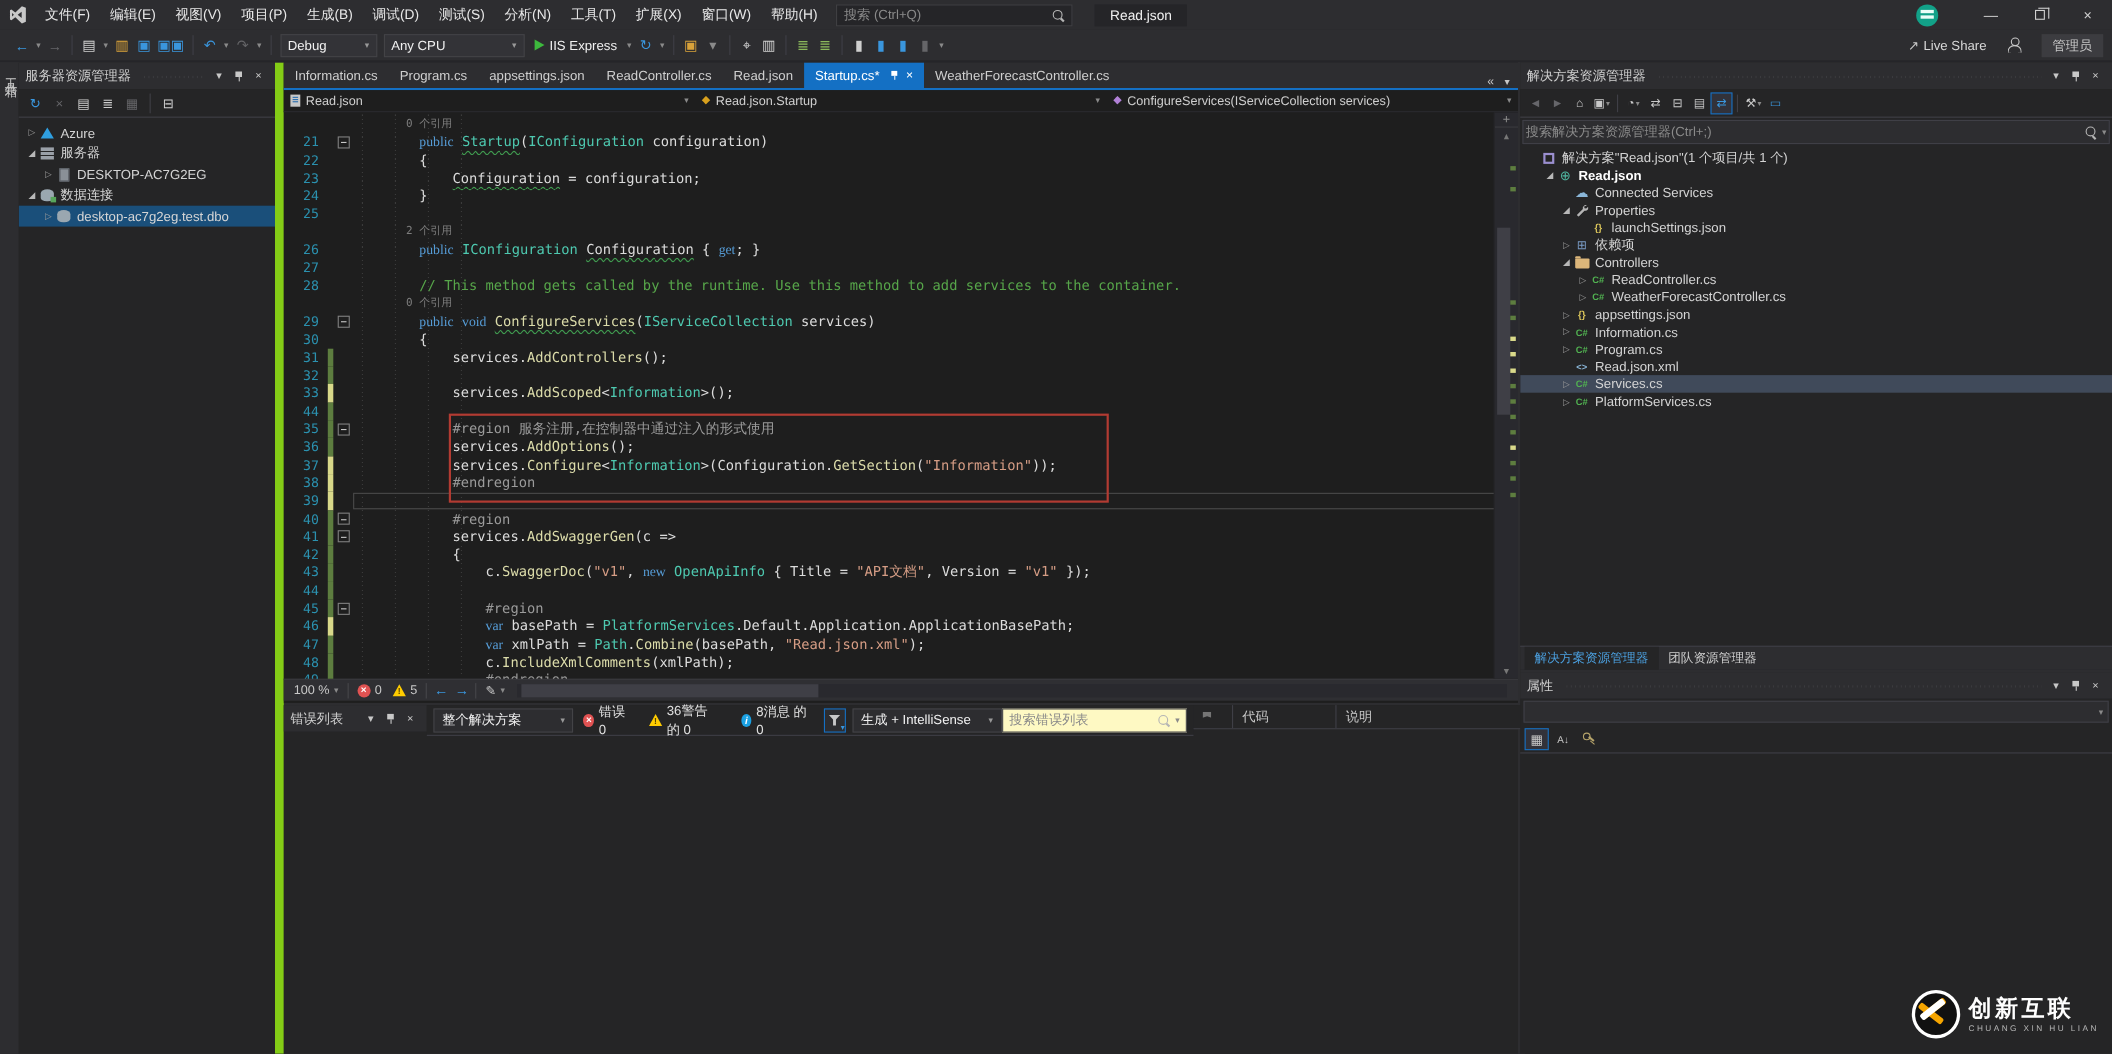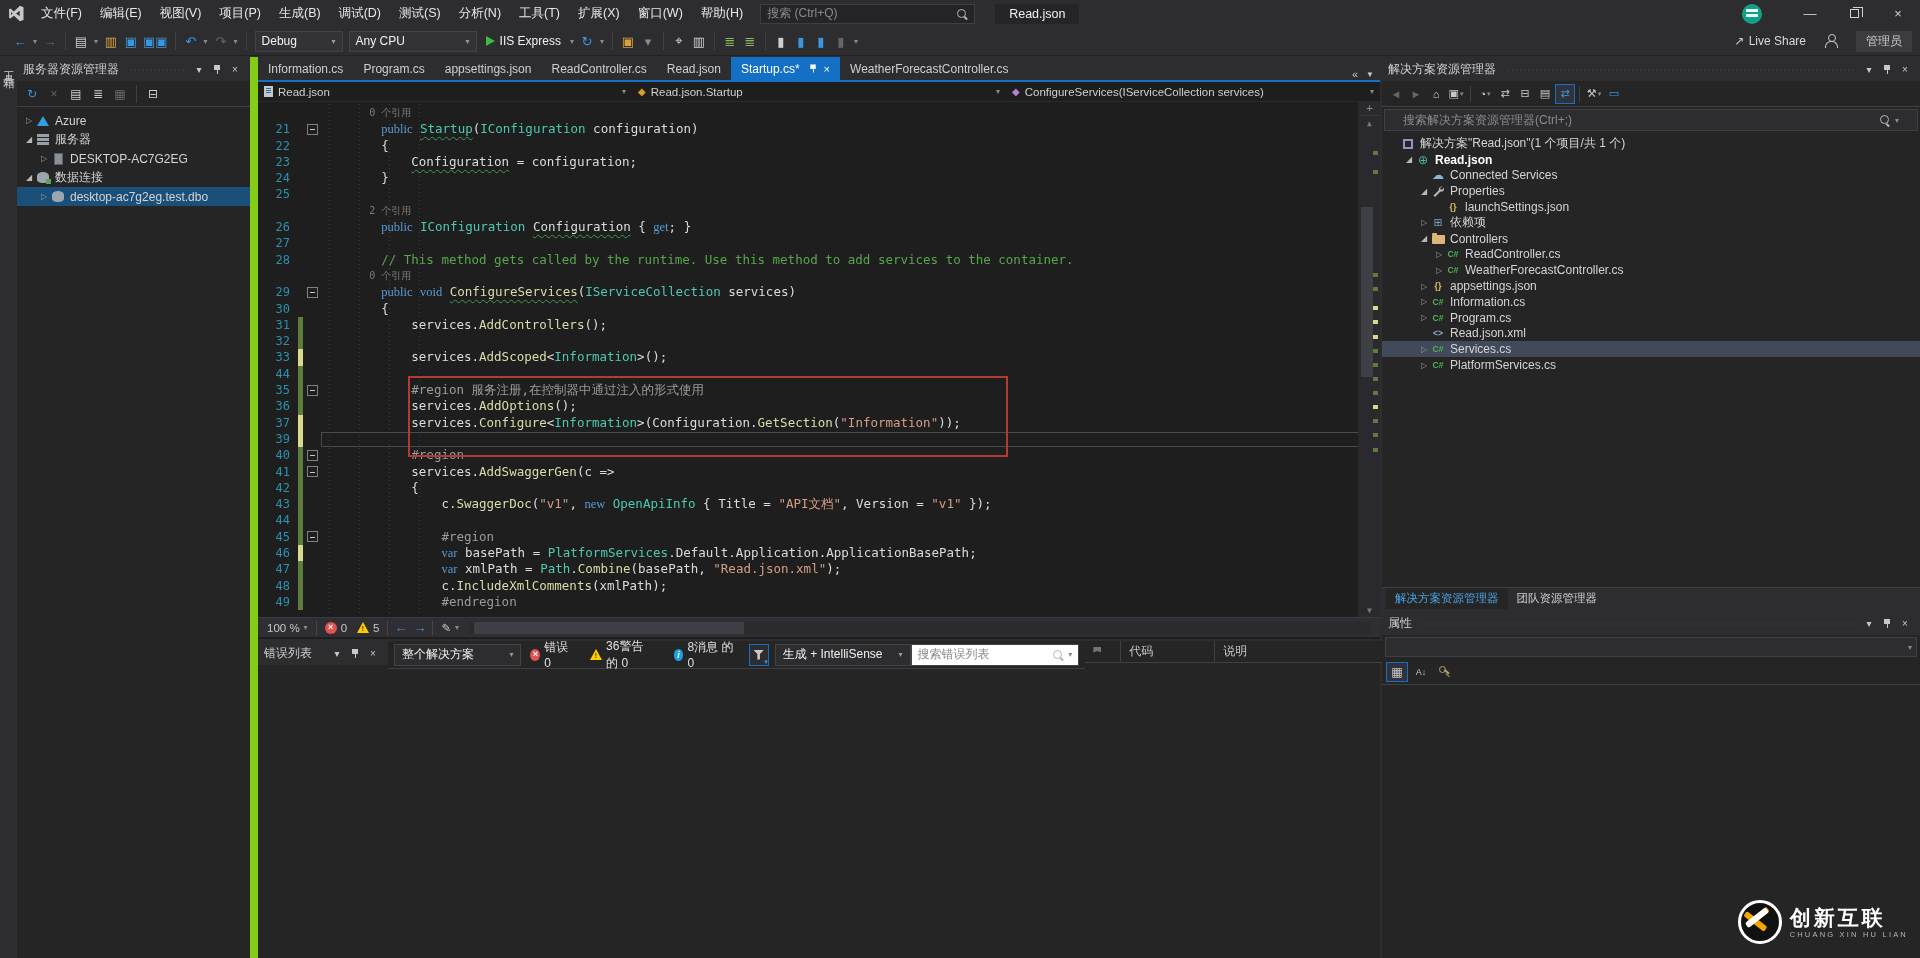--- a/index.html
+++ b/index.html
@@ -167,42 +167,42 @@
 
   
   .errorlist { flex:1; margin-top:2px; background:#252526; display:flex; flex-direction:row; }
   .el-toolbar { height:28px; display:flex; align-items:center; background:#252526; padding:0 6px; border-bottom:1px solid #3f3f46; }
   .el-combo { height:22px; background:#2d2d30; border:1px solid #434346; display:flex; align-items:center; padding:0 7px; color:#f1f1f1; }
   .el-combo .dda { color:#999; font-size:8px; margin-left:10px; }
   .el-item { display:flex; align-items:center; padding:0 9px; color:#e0e0e0; }
   .funnel-btn { width:24px; height:22px; border:1px solid #1470c4; background:#2d2d30; display:flex; align-items:center; justify-content:center; margin:0 6px; position:relative; }
   .funnel { width:11px; height:10px; background:#c8c8c8; clip-path:polygon(0 0,100% 0,62% 45%,62% 100%,38% 100%,38% 45%); }
   .funnel-btn::after { content:"▾"; position:absolute; right:0px; bottom:-1px; font-size:7px; color:#3a96dd; }
-  .el-search { margin-left:auto; width:200px; height:22px; background:#ffffff; border:1px solid #434346; display:flex; align-items:center; padding:0 6px; color:#8a8a8a; }
+  .el-search { margin-left:auto; width:200px; height:22px; background:#fef9c3; border:1px solid #434346; display:flex; align-items:center; padding:0 6px; color:#8a8a8a; }
   .el-search .txt { flex:1; }
   .mag { width:12px; height:12px; position:relative; flex:none; }
   .mag::before { content:""; position:absolute; left:1px; top:1px; width:7px; height:7px; border:1.5px solid #b5b5b5; border-radius:50%; }
   .mag::after { content:""; position:absolute; left:8.5px; top:8.5px; width:4px; height:1.5px; background:#b5b5b5; transform:rotate(45deg); transform-origin:0 0; }
   .el-search .dda { color:#8a8a8a; font-size:8px; margin-left:4px; }
   .el-headers { height:22px; display:flex; align-items:center; background:#252526; border-bottom:1px solid #3f3f46; color:#c8c8c8; }
   .el-h { height:100%; display:flex; align-items:center; padding:0 8px; border-right:1px solid #3f3f46; white-space:nowrap; }
   .el-body { flex:1; background:#252526; }
   .sev-flag { width:8px; height:9px; background:#8a8a8a; clip-path:polygon(0 0,100% 0,100% 60%,50% 45%,0 60%); opacity:.8; }
 
   
   .rightpanel { margin-left:2px; flex:1; background:#252526; display:flex; flex-direction:column; }
   .sol { height:530px; display:flex; flex-direction:column; }
   .sol-toolbar { height:26px; display:flex; align-items:center; background:#252526; padding:0 4px; border-bottom:1px solid #3f3f46; }
   .sol-toolbar .ic { min-width:20px; height:20px; display:flex; align-items:center; justify-content:center; color:#c8c8c8; font-size:11px; }
   .sol-toolbar .ic.dis { color:#66666a; }
   .sol-toolbar .ic.blue { color:#3a96dd; }
   .sol-toolbar .ic.active { border:1px solid #1470c4; background:#32323a; }
   .sol-toolbar .sep { width:1px; height:16px; background:#3f3f46; margin:0 4px; }
   .sol-toolbar .dda { font-size:7px; color:#8a8a8a; margin-left:1px; }
-  .sol-search { height:22px; margin:2px 2px; background:#2d2d30; border:1px solid #3f3f46; display:flex; align-items:center; padding:0 18px; color:#8a8a8a; }
+  .sol-search { height:22px; margin:2px 2px; background:#2d2d30; border:1px solid #3f3f46; display:flex; align-items:center; padding:0 2px; color:#8a8a8a; }
   .sol-search .txt { flex:1; white-space:nowrap; overflow:hidden; }
   .sol-tree { flex:1; padding-top:3px; overflow:hidden; }
   .sol-tree .trow { height:15.8px; font-size:12px; }
 
   .bottomtabs { height:22px; background:#2d2d30; display:flex; align-items:flex-end; padding-left:4px; border-top:1px solid #3f3f46; }
   .btab { height:21px; display:flex; align-items:center; padding:0 9px; font-size:11.5px; color:#cfcfcf; }
   .btab.active { background:#252526; color:#4ba0e0; }
 
   .props { flex:1; display:flex; flex-direction:column; border-top:2px solid #2d2d30; position:relative; }
   .props-combo { height:20px; margin:2px 3px; background:#2d2d30; border:1px solid #3f3f46; display:flex; align-items:center; justify-content:flex-end; padding:0 4px; }
@@ -461,20 +461,21 @@
               <div class="code-row lens"><span class="g-num"></span><span class="g-bar"></span><span class="g-fold"></span><span class="code-text"><span class="tk-g">        0 个引用</span></span></div>
               <div class="code-row"><span class="g-num">29</span><span class="g-bar"></span><span class="g-fold"><span class="foldbox"></span></span><span class="code-text"><span class="tk-p">        </span><span class="tk-k">public</span><span class="tk-p"> </span><span class="tk-k">void</span><span class="tk-p"> </span><span class="tk-m sq">ConfigureServices</span><span class="tk-p">(</span><span class="tk-t">IServiceCollection</span><span class="tk-p"> services)</span></span></div>
               <div class="code-row"><span class="g-num">30</span><span class="g-bar"></span><span class="g-fold"></span><span class="code-text"><span class="tk-p">        {</span></span></div>
               <div class="code-row"><span class="g-num">31</span><span class="g-bar bg-g"></span><span class="g-fold"></span><span class="code-text"><span class="tk-p">            services.</span><span class="tk-m">AddControllers</span><span class="tk-p">();</span></span></div>
               <div class="code-row"><span class="g-num">32</span><span class="g-bar bg-g"></span><span class="g-fold"></span><span class="code-text"></span></div>
               <div class="code-row"><span class="g-num">33</span><span class="g-bar bg-y"></span><span class="g-fold"></span><span class="code-text"><span class="tk-p">            services.</span><span class="tk-m">AddScoped</span><span class="tk-p">&lt;</span><span class="tk-t">Information</span><span class="tk-p">&gt;();</span></span></div>
               <div class="code-row"><span class="g-num">44</span><span class="g-bar bg-g"></span><span class="g-fold"></span><span class="code-text"></span></div>
               <div class="code-row"><span class="g-num">35</span><span class="g-bar bg-g"></span><span class="g-fold"><span class="foldbox"></span></span><span class="code-text"><span class="tk-d">            #region 服务注册,在控制器中通过注入的形式使用</span></span></div>
               <div class="code-row"><span class="g-num">36</span><span class="g-bar bg-g"></span><span class="g-fold"></span><span class="code-text"><span class="tk-p">            services.</span><span class="tk-m">AddOptions</span><span class="tk-p">();</span></span></div>
               <div class="code-row"><span class="g-num">37</span><span class="g-bar bg-y"></span><span class="g-fold"></span><span class="code-text"><span class="tk-p">            services.</span><span class="tk-m">Configure</span><span class="tk-p">&lt;</span><span class="tk-t">Information</span><span class="tk-p">&gt;(Configuration.</span><span class="tk-m">GetSection</span><span class="tk-p">(</span><span class="tk-s">"Information"</span><span class="tk-p">));</span></span></div>
+              <div class="code-row"><span class="g-num">38</span><span class="g-bar bg-y"></span><span class="g-fold"></span><span class="code-text"><span class="tk-d">            #endregion</span></span></div>
               <div class="code-row current"><span class="g-num">39</span><span class="g-bar bg-y"></span><span class="g-fold"></span><span class="code-text"></span></div>
               <div class="code-row"><span class="g-num">40</span><span class="g-bar bg-g"></span><span class="g-fold"><span class="foldbox"></span></span><span class="code-text"><span class="tk-d">            #region</span></span></div>
               <div class="code-row"><span class="g-num">41</span><span class="g-bar bg-g"></span><span class="g-fold"><span class="foldbox"></span></span><span class="code-text"><span class="tk-p">            services.</span><span class="tk-m">AddSwaggerGen</span><span class="tk-p">(c =&gt;</span></span></div>
               <div class="code-row"><span class="g-num">42</span><span class="g-bar bg-g"></span><span class="g-fold"></span><span class="code-text"><span class="tk-p">            {</span></span></div>
               <div class="code-row"><span class="g-num">43</span><span class="g-bar bg-g"></span><span class="g-fold"></span><span class="code-text"><span class="tk-p">                c.</span><span class="tk-m">SwaggerDoc</span><span class="tk-p">(</span><span class="tk-s">"v1"</span><span class="tk-p">, </span><span class="tk-k">new</span><span class="tk-p"> </span><span class="tk-t">OpenApiInfo</span><span class="tk-p"> { Title = </span><span class="tk-s">"API文档"</span><span class="tk-p">, Version = </span><span class="tk-s">"v1"</span><span class="tk-p"> });</span></span></div>
               <div class="code-row"><span class="g-num">44</span><span class="g-bar bg-g"></span><span class="g-fold"></span><span class="code-text"></span></div>
               <div class="code-row"><span class="g-num">45</span><span class="g-bar bg-g"></span><span class="g-fold"><span class="foldbox"></span></span><span class="code-text"><span class="tk-d">                #region</span></span></div>
               <div class="code-row"><span class="g-num">46</span><span class="g-bar bg-y"></span><span class="g-fold"></span><span class="code-text"><span class="tk-p">                </span><span class="tk-k">var</span><span class="tk-p"> basePath = </span><span class="tk-t">PlatformServices</span><span class="tk-p">.Default.Application.ApplicationBasePath;</span></span></div>
               <div class="code-row"><span class="g-num">47</span><span class="g-bar bg-g"></span><span class="g-fold"></span><span class="code-text"><span class="tk-p">                </span><span class="tk-k">var</span><span class="tk-p"> xmlPath = </span><span class="tk-t">Path</span><span class="tk-p">.</span><span class="tk-m">Combine</span><span class="tk-p">(basePath, </span><span class="tk-s">"Read.json.xml"</span><span class="tk-p">);</span></span></div>
               <div class="code-row"><span class="g-num">48</span><span class="g-bar bg-g"></span><span class="g-fold"></span><span class="code-text"><span class="tk-p">                c.</span><span class="tk-m">IncludeXmlComments</span><span class="tk-p">(xmlPath);</span></span></div>

